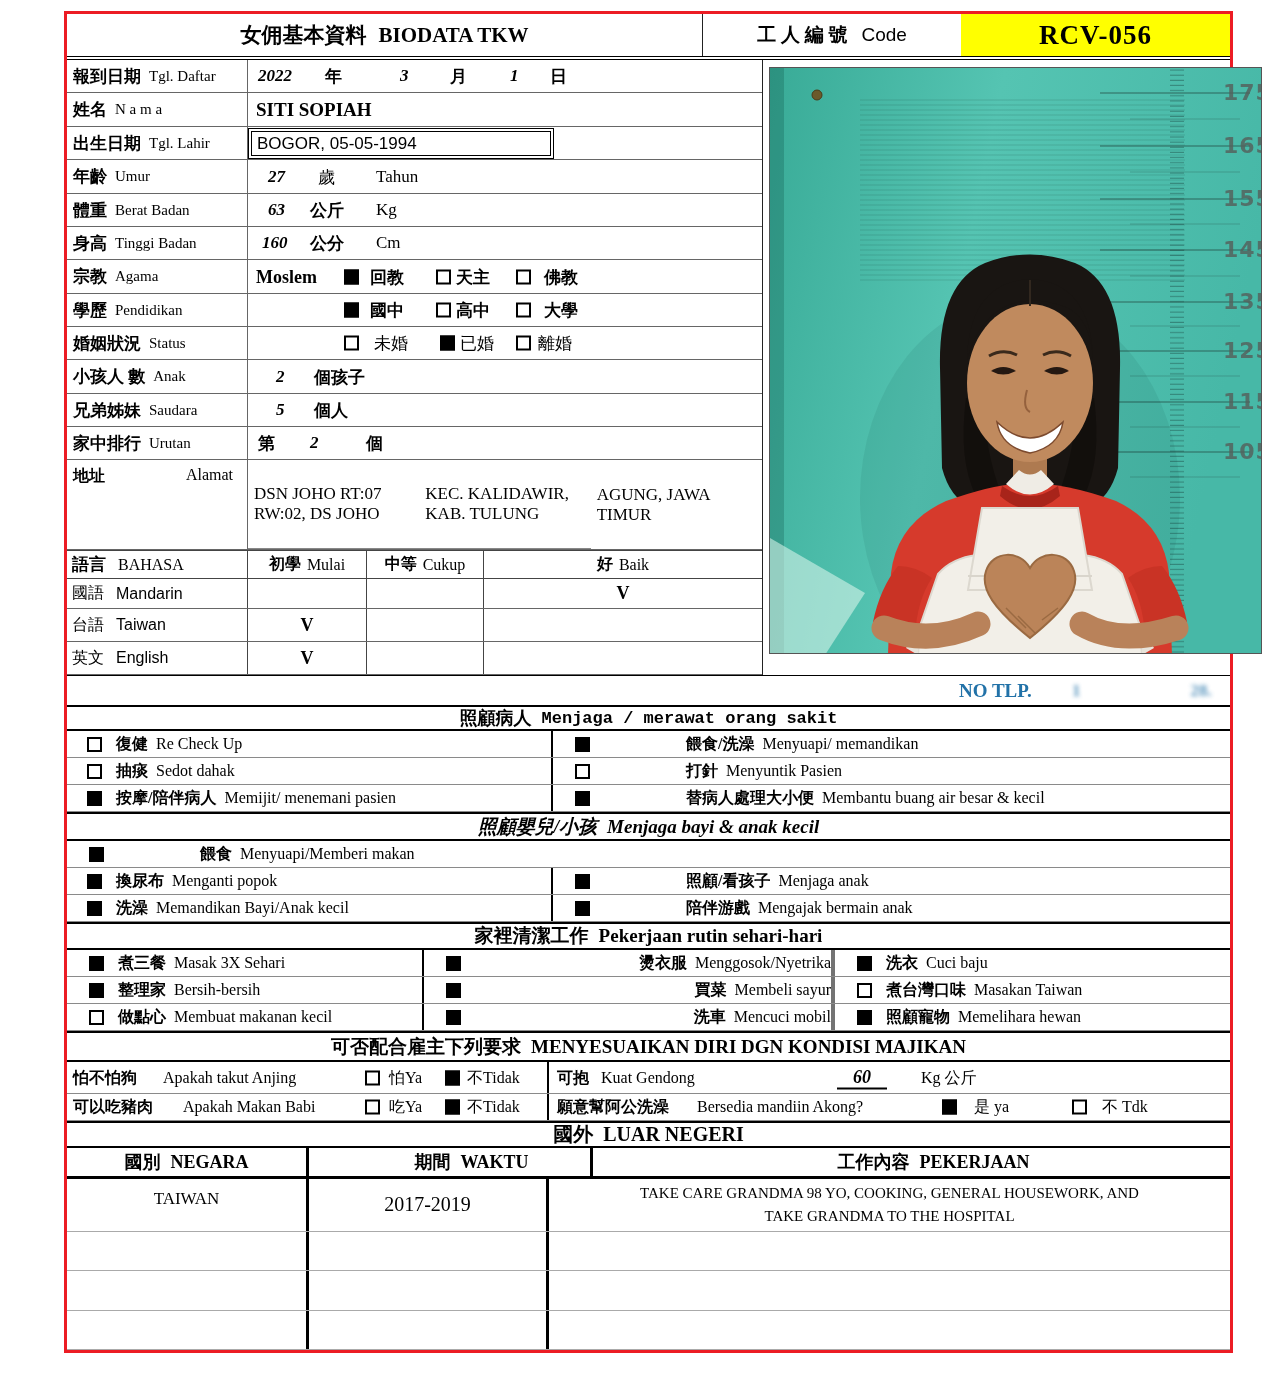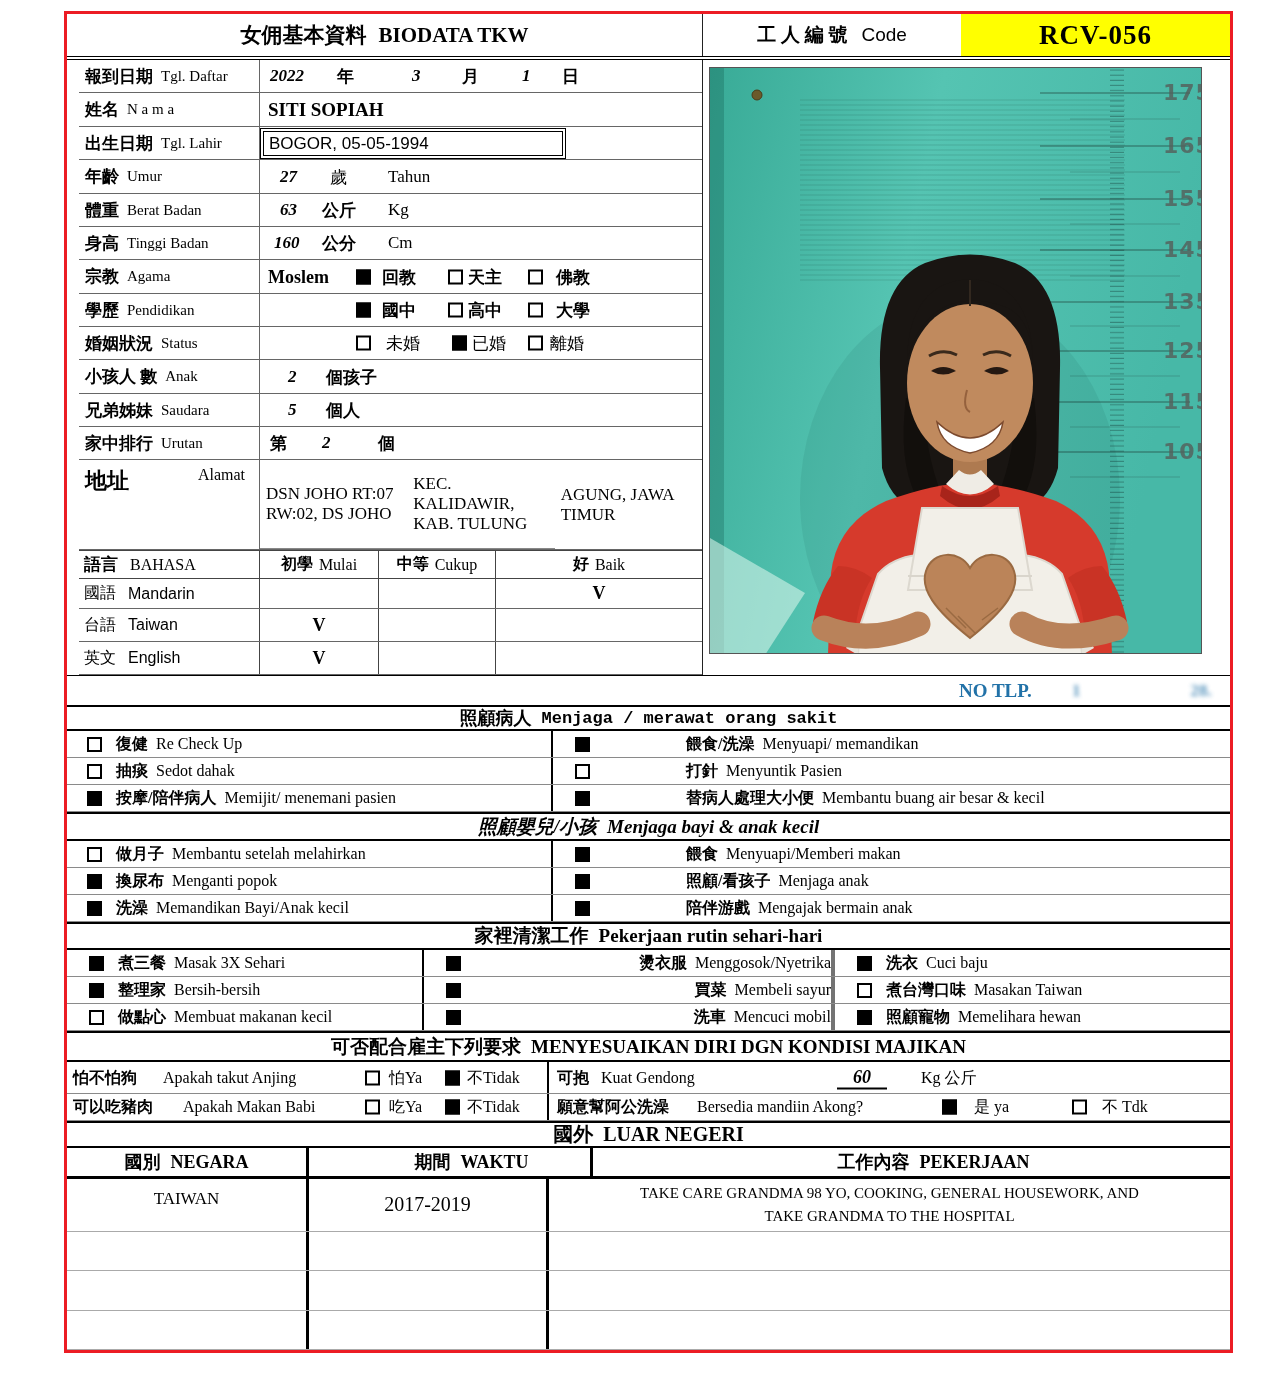--- a/index.html
+++ b/index.html
@@ -13,21 +13,21 @@
   .av{position:absolute;top:50%;transform:translateY(-50%);white-space:nowrap;}
   .cb{display:inline-block;width:15px;height:15px;border:2px solid #000;flex:none;background:#fff;}
   .cb.on{background:#000;border-color:#000;}
   
   .hdr-row{height:46px;display:flex;border-bottom:4px double #000;}
   .hdr-title{width:636px;border-right:1px solid #222;display:flex;align-items:center;justify-content:center;gap:12px;font-size:21px;font-weight:bold;}
   .hdr-code{width:258px;display:flex;align-items:center;justify-content:center;gap:14px;font-size:19px;}
   .hdr-val{flex:1;display:flex;align-items:center;justify-content:center;font-size:27px;font-weight:bold;letter-spacing:1px;}
   
   .top{display:flex;height:615px;}
-  .bio{width:636px;border-right:1px solid #222;padding-left:12px;}
+  .bio{width:696px;border-right:1px solid #222;}
   .brow{display:flex;border-bottom:1px solid #666;}
   .h33{height:33px}.h34{height:34px}
   .blbl{width:181px;border-right:1px solid #666;display:flex;align-items:center;gap:8px;padding-left:6px;}
   .blbl .cjk{font-size:17px;}
   .blbl .lat{font-size:15px;}
   .bval{flex:1;position:relative;}
   .vtx{font-size:17px;}
   .addr-row{display:flex;height:90px;border-bottom:1px solid #666;}
   .addr-lines{flex:1;display:flex;flex-direction:row;}
   .addr-line{flex:1;border-bottom:1px solid #888;display:flex;align-items:center;padding-left:6px;font-size:17px;}
@@ -250,21 +250,21 @@
           </div>
         <div class="bval">
           <span class="av vtx cjk" style="left:10px">第</span>
           <span class="av hand vtx" style="left:62px">2</span>
           <span class="av vtx cjk" style="left:118px">個</span>
         </div>
       </div>
 
       <div class="addr-row">
         <div class="blbl" style="border-right:1px solid #666;align-items:flex-start;padding-top:6px;justify-content:space-between;padding-right:14px">
-          <span class="cjk" style="font-size:22px">地址</span>
+          <span class="cjk" style="font-size:16px">地址</span>
           <span class="lat" style="font-size:16px">Alamat</span>
         </div>
         <div class="addr-lines">
           <div class="addr-line">DSN JOHO RT:07 RW:02, DS JOHO</div>
           <div class="addr-line">KEC. KALIDAWIR, KAB. TULUNG</div>
           <div class="addr-line">AGUNG, JAWA TIMUR</div>
         </div>
       </div>
 
       <div class="lang-hdr">
@@ -478,27 +478,20 @@
           <span class="lat">Membantu buang air besar &amp; kecil</span>
         </span>
       </div>
   </div>
 
   <div class="sec-hdr sh-baby">
     <span class="cjk">照顧嬰兒/小孩</span>
     <span class="lat" style="font-weight:bold">Menjaga bayi &amp; anak kecil</span>
   </div>
   <div class="ckrow">
-    <div class="c2a">
-        <span class="cb"></span>
-        <span class="lblgrp">
-          <span class="cjk">做月子</span>
-          <span class="lat">Membantu setelah melahirkan</span>
-        </span>
-      </div>
     <div class="c2b">
         <span class="cb on"></span>
         <span class="lblgrp">
           <span class="cjk">餵食</span>
           <span class="lat">Menyuapi/Memberi makan</span>
         </span>
       </div>
   </div>
   <div class="ckrow">
     <div class="c2a">

